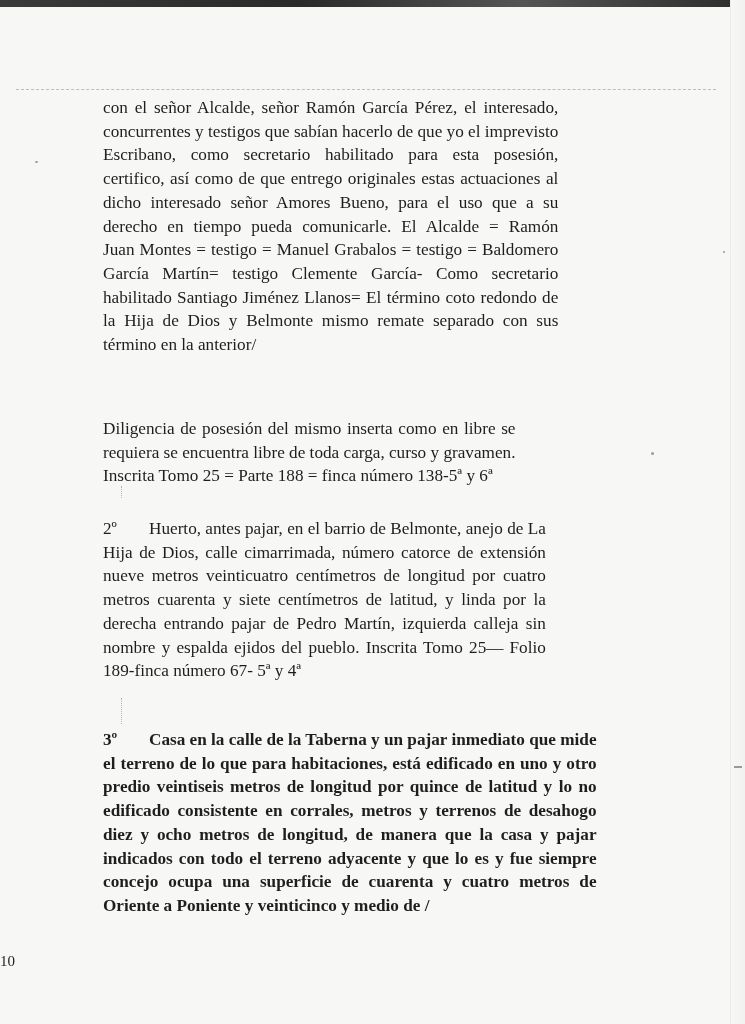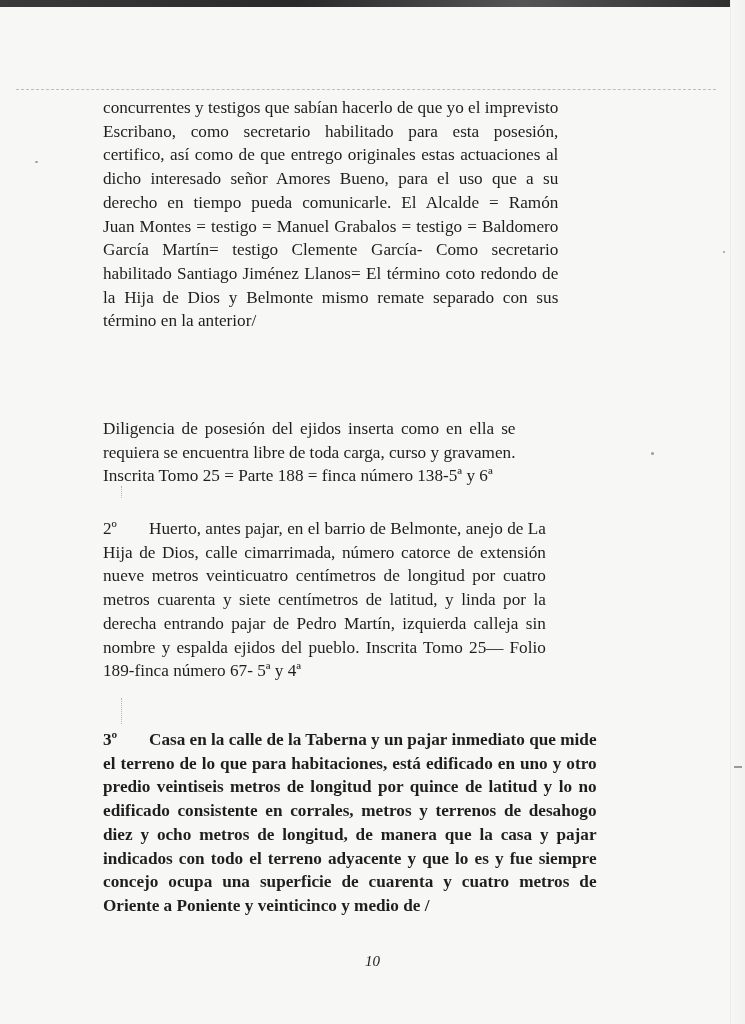--- a/index.html
+++ b/index.html
@@ -35,21 +35,21 @@
     }
     .para .line { display: block; text-align: justify; text-align-last: justify; white-space: nowrap; }
     .para .line.last { text-align-last: left; }
     .p1 { position: absolute; top: 0; }
     .p2 { position: absolute; top: 321px; }
     .p3 { position: absolute; top: 421px; }
     .p4 { position: absolute; top: 632px; font-weight: bold; }
     .ordinal { display: inline-block; width: 46px; }
     .page-number {
       position: absolute; left: 0; width: 745px; top: 953px;
-      text-align: center; font-size: 15px; font-style: italic;
+      text-align: left; font-size: 15px;
     }
     .speck { position: absolute; background: #9a9a9a; border-radius: 50%; }
     .margin-mark { position: absolute; border-left: 1px dotted #b4b4b4; }
   </style>
 </head>
 <body>
 
 <div class="scan-edge"></div>
 <div class="scan-edge-right"></div>
 <div class="rule"></div>
@@ -57,34 +57,35 @@
 <div class="margin-mark" style="left:121px; top:486px; height:12px;"></div>
 <div class="margin-mark" style="left:121px; top:698px; height:26px;"></div>
 <div class="speck" style="left:35px; top:161px; width:3px; height:2px;"></div>
 <div class="speck" style="left:651px; top:452px; width:3px; height:3px;"></div>
 <div class="speck" style="left:723px; top:251px; width:2px; height:2px;"></div>
 <div class="speck" style="left:734px; top:766px; width:8px; height:2px; border-radius:0;"></div>
 
 <main class="page">
 
   <p class="para p1">
+    <span class="line">con el señor Alcalde, señor Ramón García Pérez, el interesado,</span>
     <span class="line">concurrentes y testigos que sabían hacerlo de que yo el imprevisto</span>
     <span class="line">Escribano, como secretario habilitado para esta posesión,</span>
     <span class="line">certifico, así como de que entrego originales estas actuaciones al</span>
     <span class="line">dicho interesado señor Amores Bueno, para el uso que a su</span>
     <span class="line">derecho en tiempo pueda comunicarle. El Alcalde = Ramón</span>
     <span class="line">Juan Montes = testigo = Manuel Grabalos = testigo = Baldomero</span>
     <span class="line">García Martín= testigo Clemente García- Como secretario</span>
     <span class="line">habilitado Santiago Jiménez Llanos= El término coto redondo de</span>
     <span class="line">la Hija de Dios y Belmonte mismo remate separado con sus</span>
     <span class="line last">término en la anterior/</span>
   </p>
 
   <p class="para p2">
-    <span class="line">Diligencia de posesión del ejidos inserta como en ella se</span>
+    <span class="line">Diligencia de posesión del mismo inserta como en libre se</span>
     <span class="line">requiera se encuentra libre de toda carga, curso y gravamen.</span>
     <span class="line last">Inscrita Tomo 25 = Parte 188 = finca número 138-5ª y 6ª</span>
   </p>
 
   <p class="para p3">
     <span class="line"><span class="ordinal">2º</span><span>Huerto, antes pajar, en el barrio de Belmonte, anejo de La</span></span>
     <span class="line">Hija de Dios, calle cimarrimada, número catorce de extensión</span>
     <span class="line">nueve metros veinticuatro centímetros de longitud por cuatro</span>
     <span class="line">metros cuarenta y siete centímetros de latitud, y linda por la</span>
     <span class="line">derecha entrando pajar de Pedro Martín, izquierda calleja sin</span>

